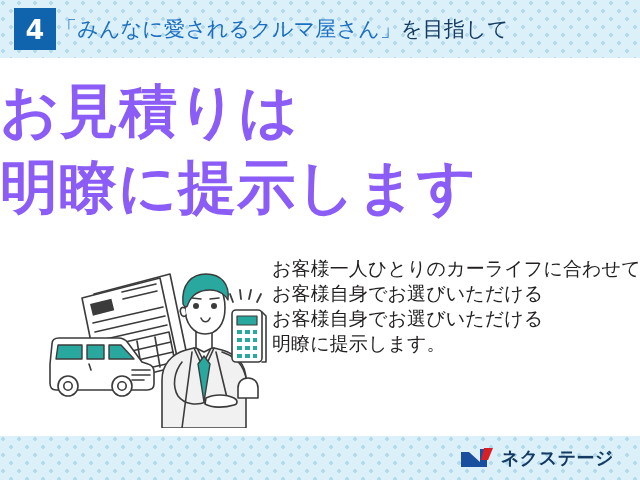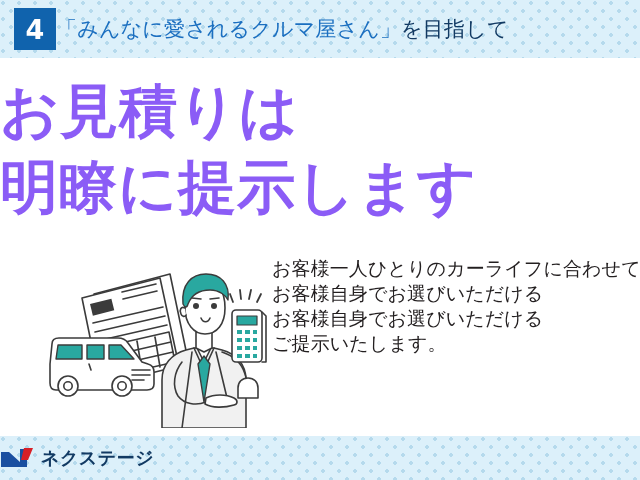--- a/index.html
+++ b/index.html
@@ -81,21 +81,21 @@
 
   
   .illo{
     position:absolute;left:42px;top:252px;width:228px;height:176px;
   }
   .illo svg{display:block;width:228px;height:176px;}
 
   
   .footer{
     position:absolute;left:0;top:436px;width:640px;height:44px;
-    display:flex;align-items:center;
+    display:flex;align-items:center;justify-content:flex-end;
   }
   .logo{
     display:flex;align-items:center;margin-right:26px;
   }
   .logo-mark{width:34px;height:22px;margin-right:7px;}
   .logo-text{
     font-size:18px;font-weight:bold;color:#123a63;letter-spacing:.5px;
     white-space:nowrap;
   }
 </style>
@@ -113,21 +113,21 @@
 
   <div class="headline">
     <div class="hl1">お見積りは</div>
     <div class="hl2">明瞭に提示します</div>
   </div>
 
   <div class="body-copy">
     <div>お客様一人ひとりのカーライフに合わせて</div>
     <div>お客様自身でお選びいただける</div>
     <div>お客様自身でお選びいただける</div>
-    <div>ご提示いたします。</div>
+    <div>明瞭に提示します。</div>
   </div>
 
   <div class="illo">
     <svg viewBox="0 0 228 176" xmlns="http://www.w3.org/2000/svg">
       <g fill="none" stroke="#3b3b3b" stroke-width="1.6" stroke-linejoin="round" stroke-linecap="round">
 
         <g>
           <path d="M52 42 L128 22 L146 108 L70 128 Z" fill="#ffffff"></path>
         </g>
 

